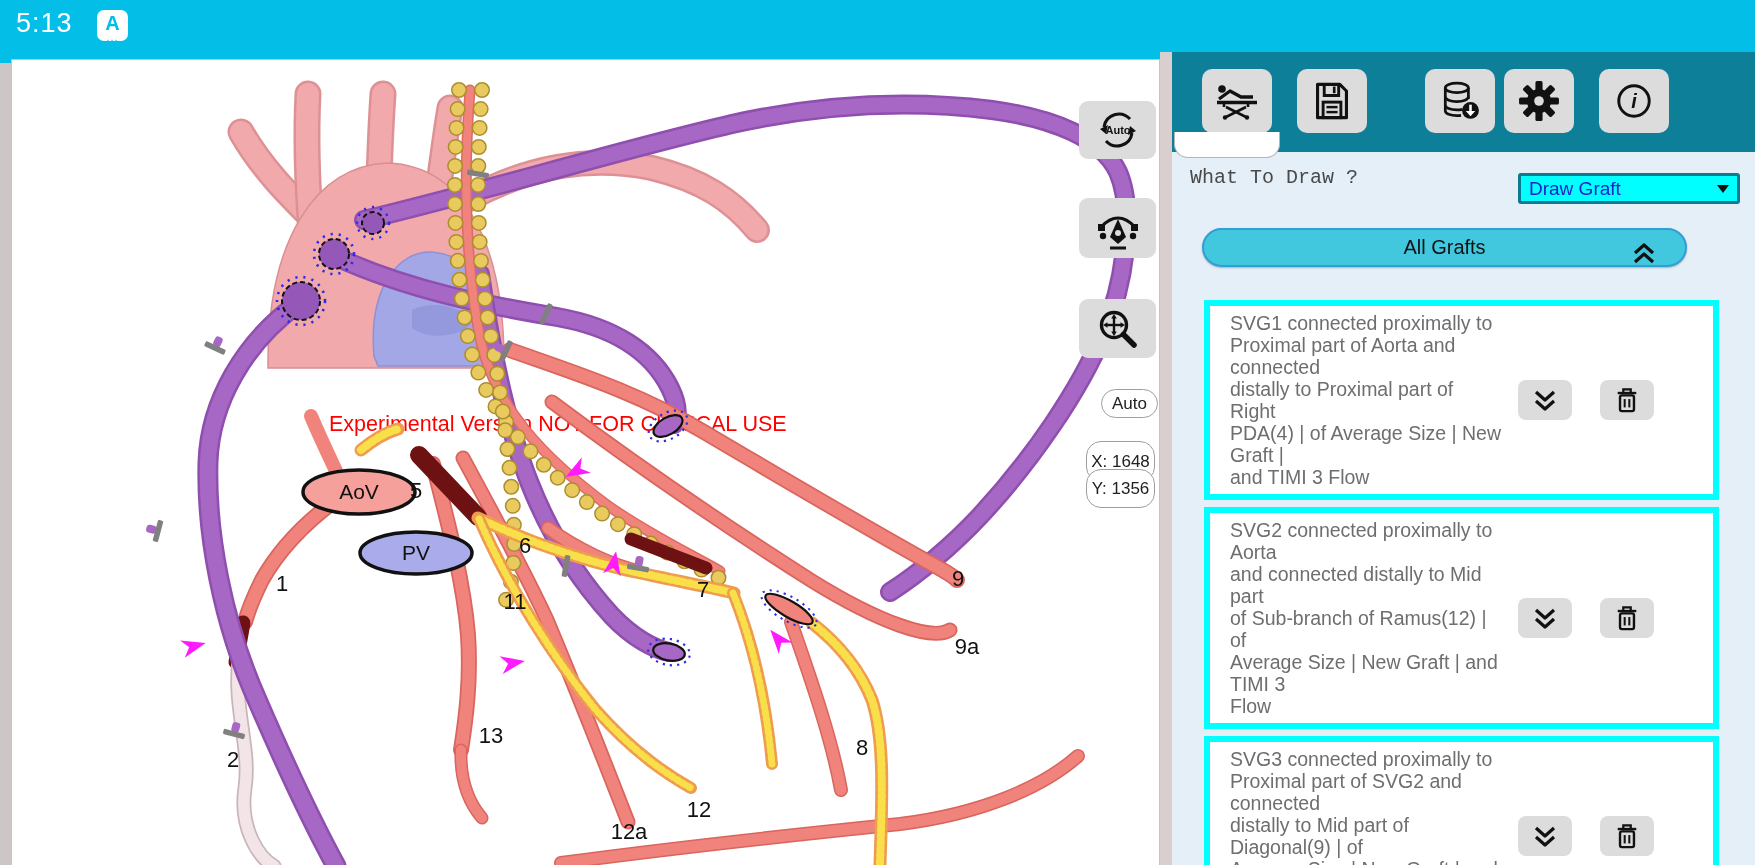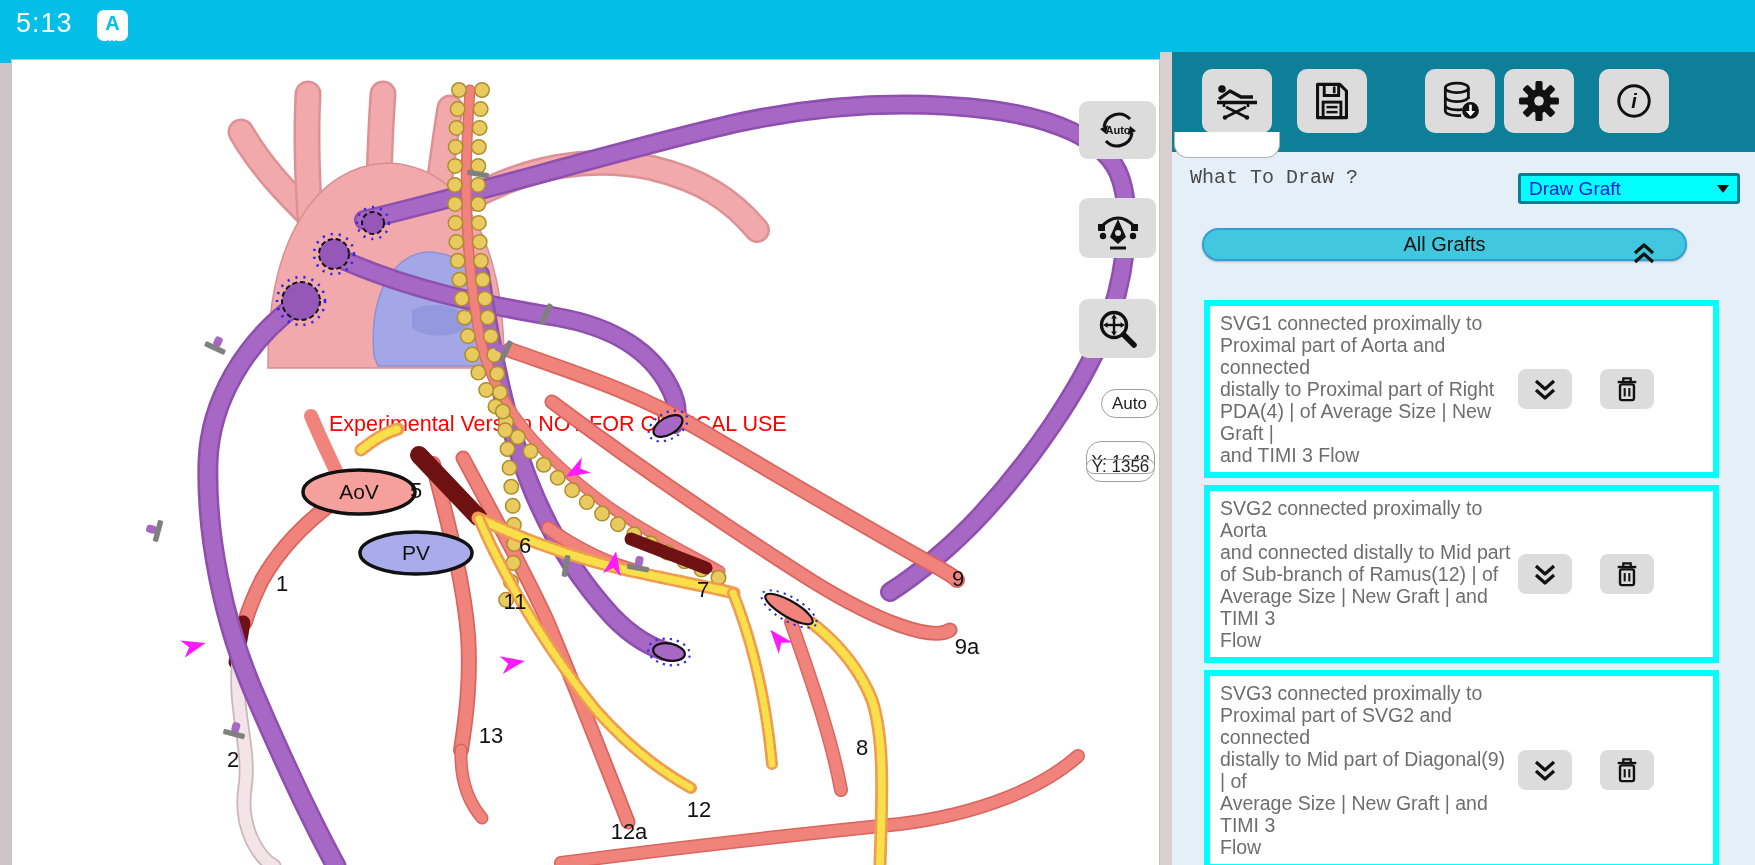--- a/index.html
+++ b/index.html
@@ -26,27 +26,27 @@
   #right-panel{left:1172px;top:52px;width:583px;height:813px;background:#E4EFF7;}
   #panel-header{left:0;top:0;width:583px;height:100px;background:#0D7F99;}
   .hdr-btn{top:17px;width:70px;height:64px;background:#DCDCDC;border-radius:10px;display:flex;align-items:center;justify-content:center;}
   #white-notch{left:2px;top:80px;width:106px;height:26px;background:#fff;border:1px solid #b5b5b5;border-top:none;border-radius:0 0 14px 14px;}
 
   #what-to-draw-label{left:18px;top:114px;font-size:20px;color:#4A4A4A;font-family:Liberation Mono, monospace;}
   #draw-mode-select{left:346px;top:121px;width:222px;height:31px;background:#00FFFF;border:3px solid #0C7A92;border-radius:3px;display:flex;align-items:center;padding:0 8px;gap:40px;}
   #draw-mode-select .value{color:#2020D0;font-size:19px;flex:1;}
   #draw-mode-select .caret{width:0;height:0;border-left:6px solid transparent;border-right:6px solid transparent;border-top:8px solid #111;}
 
-  #all-grafts-header{left:30px;top:176px;width:485px;height:33px;background:#41C8DE;border:2px solid #2F9FD6;border-radius:25px;display:flex;align-items:center;justify-content:center;box-shadow:0 1px 2px rgba(0,0,0,.25);}
+  #all-grafts-header{left:30px;top:176px;width:485px;height:39px;background:#41C8DE;border:2px solid #2F9FD6;border-radius:25px;display:flex;align-items:center;justify-content:center;box-shadow:0 1px 2px rgba(0,0,0,.25);}
   #all-grafts-header .label{font-size:20px;color:#111;}
   #all-grafts-header .chev{position:absolute;right:28px;top:13px;}
 
   #graft-list{left:32px;top:248px;width:515px;display:flex;flex-direction:column;gap:7px;}
   .graft-card{position:relative;background:#fff;border:6px solid #00FFFF;width:515px;}
-  .graft-text{padding:6px 10px;width:312px;font-size:19.5px;line-height:22px;color:#6E6E6E;white-space:pre-line;}
+  .graft-text{padding:6px 20px;width:312px;font-size:19.5px;line-height:22px;color:#6E6E6E;white-space:pre-line;}
   .card-btn{position:absolute;width:54px;height:40px;background:#DCDCDC;border-radius:8px;top:50%;transform:translateY(-50%);display:flex;align-items:center;justify-content:center;}
   .card-btn.expand{left:308px;}
   .card-btn.delete{left:390px;}
 
   svg text{font-family:"Liberation Sans",sans-serif;}
   .vessel-num{font-size:22px;font-weight:500;fill:#111;}
 </style>
 </head>
 <body>
 
@@ -282,21 +282,21 @@
         <line x1="18" y1="11" x2="18" y2="25" stroke="#111" stroke-width="2.4"></line>
         <line x1="11" y1="18" x2="25" y2="18" stroke="#111" stroke-width="2.4"></line>
         <path d="M18,7 L15.2,11.5 L20.8,11.5 Z" fill="#111"></path>
           <path d="M18,29 L15.2,24.5 L20.8,24.5 Z" fill="#111"></path>
         <path d="M7,18 L11.5,15.2 L11.5,20.8 Z" fill="#111"></path>
           <path d="M29,18 L24.5,15.2 L24.5,20.8 Z" fill="#111"></path>
       </svg>
     </div>
     <div class="pill abs" style="left:1089px;top:329px;width:57px;height:29px;">Auto</div>
     <div class="pill abs" style="left:1074px;top:381px;width:69px;height:41px;">X: 1648</div>
-    <div class="pill abs" style="left:1074px;top:399px;width:69px;height:15px;">Y: 1356</div>
+    <div class="pill abs" style="left:1074px;top:409px;width:69px;height:39px;">Y: 1356</div>
   </div>
 
   <div id="divider-strip" class="abs"></div>
 
   <div id="right-panel" class="abs">
     <div id="panel-header" class="abs"></div>
 
     <div class="hdr-btn abs" style="left:30px;">
       <svg width="44" height="38" viewBox="0 0 44 38">
         <circle cx="7" cy="7" r="3.8" fill="#111"></circle>

